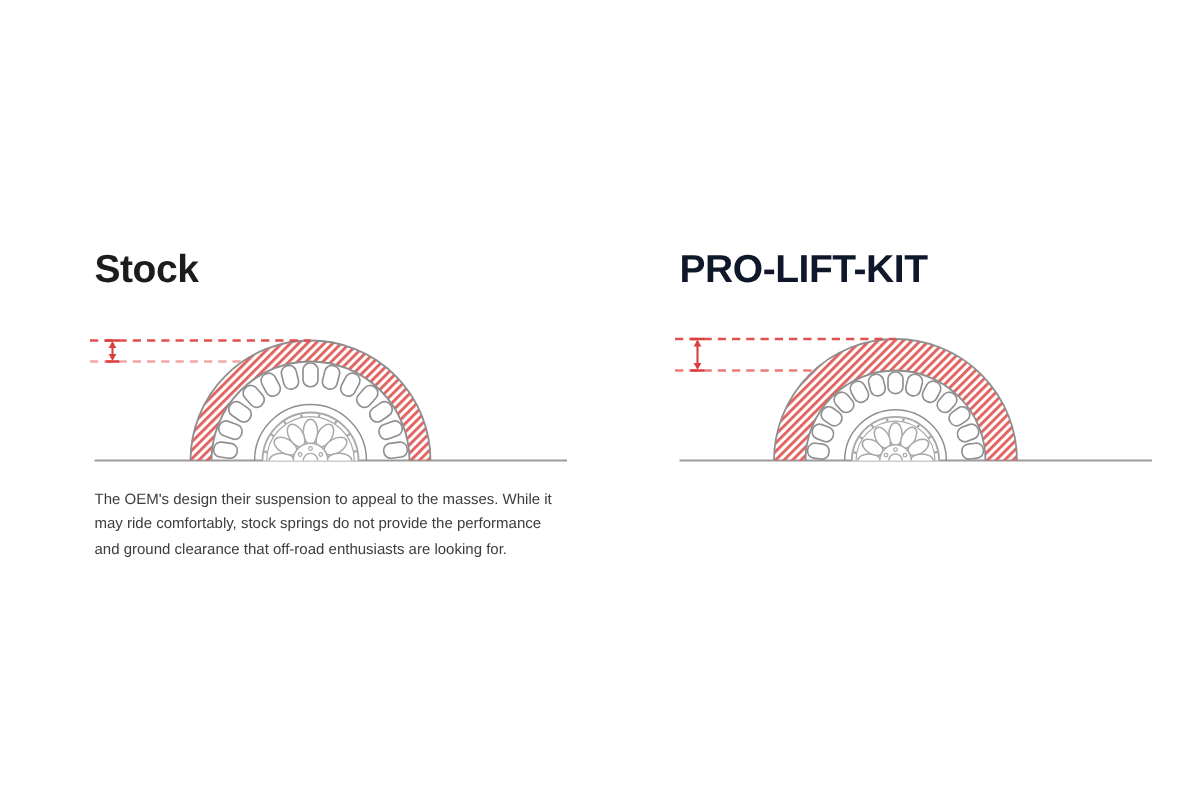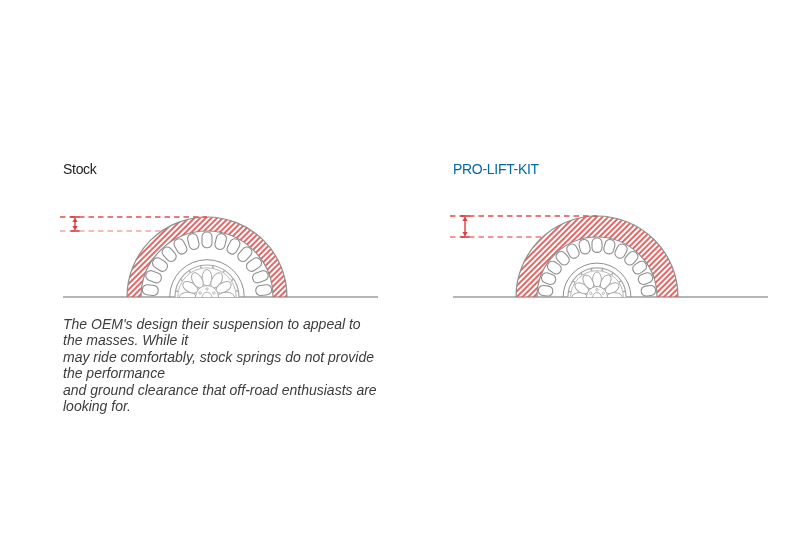--- a/index.html
+++ b/index.html
@@ -9,38 +9,37 @@
     font-family:"Liberation Sans", sans-serif;
     position:relative;
     overflow:hidden;
   }
   .figure { position:absolute; inset:0; }
   .panel { position:absolute; top:145px; width:336px; }
   .panel-left  { left:57px; }
   .panel-right { left:447px; }
   .panel-title {
     padding-left:6px;
-    font-size:14px;
-    font-weight:400;
+    font-size:26px;
+    font-weight:700;
     letter-spacing:-0.3px;
     line-height:24px;
     color:#1c1c1e;
   }
   .diagram { margin-top:26px; width:330px; height:105px; }
   .diagram svg { display:block; }
   .panel-desc {
     margin-top:4px;
     padding-left:6px;
     width:314px;
-    font-size:14px;
+    font-size:10px;
     line-height:16.5px;
     letter-spacing:0;
     color:#3d3d3d;
     white-space:pre-line;
-    font-style:italic;
   }
 </style>
 </head>
 <body style="background: rgb(255, 255, 255);">
 
 <div class="figure">
 
   <section class="panel panel-left">
     <h2 class="panel-title" style="color: rgb(28, 28, 30);">Stock</h2>
     <div class="diagram">
@@ -136,21 +135,21 @@
             <polygon points="18,23.5 15.4,19 20.6,19" fill="#dc3d3d"></polygon>
           </g>
         </svg>
       </div>
     <p class="panel-desc" style="color: rgb(61, 61, 61);">The OEM's design their suspension to appeal to the masses. While it
 may ride comfortably, stock springs do not provide the performance
 and ground clearance that off-road enthusiasts are looking for.</p>
   </section>
 
   <section class="panel panel-right">
-    <h2 class="panel-title" style="color: #0369a1;">PRO-LIFT-KIT</h2>
+    <h2 class="panel-title" style="color: #0f172a;">PRO-LIFT-KIT</h2>
     <div class="diagram">
         <svg width="330" height="105" viewBox="0 0 330 105" xmlns="http://www.w3.org/2000/svg">
           <defs>
             <clipPath id="clip1">
               <rect x="0" y="0" width="330" height="90"></rect>
             </clipPath>
             <pattern id="hatch1" width="4" height="4" patternUnits="userSpaceOnUse" patternTransform="rotate(45)">
               <rect x="0" y="0" width="1.9" height="4" fill="#e2605e"></rect>
             </pattern>
           </defs>

